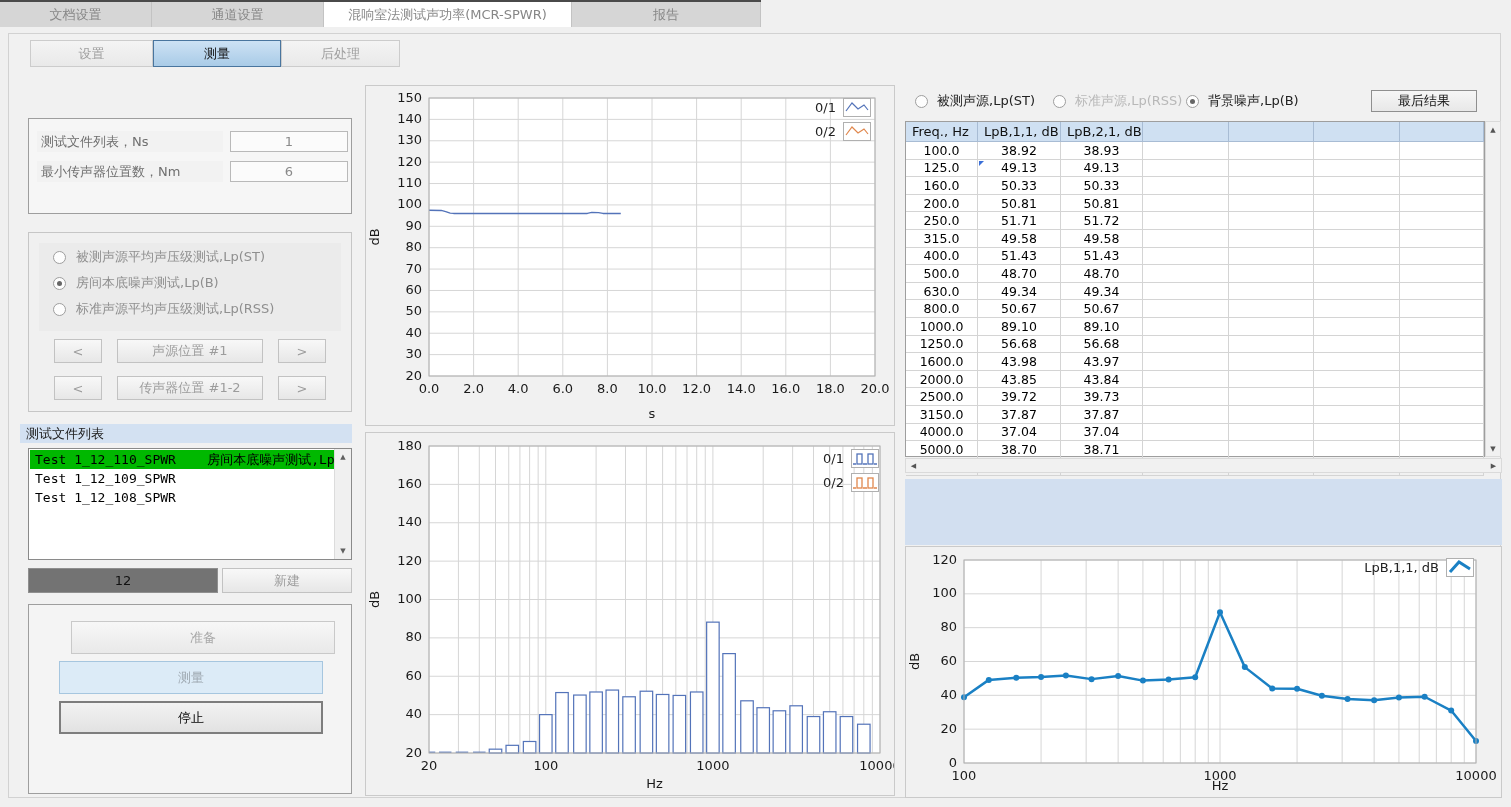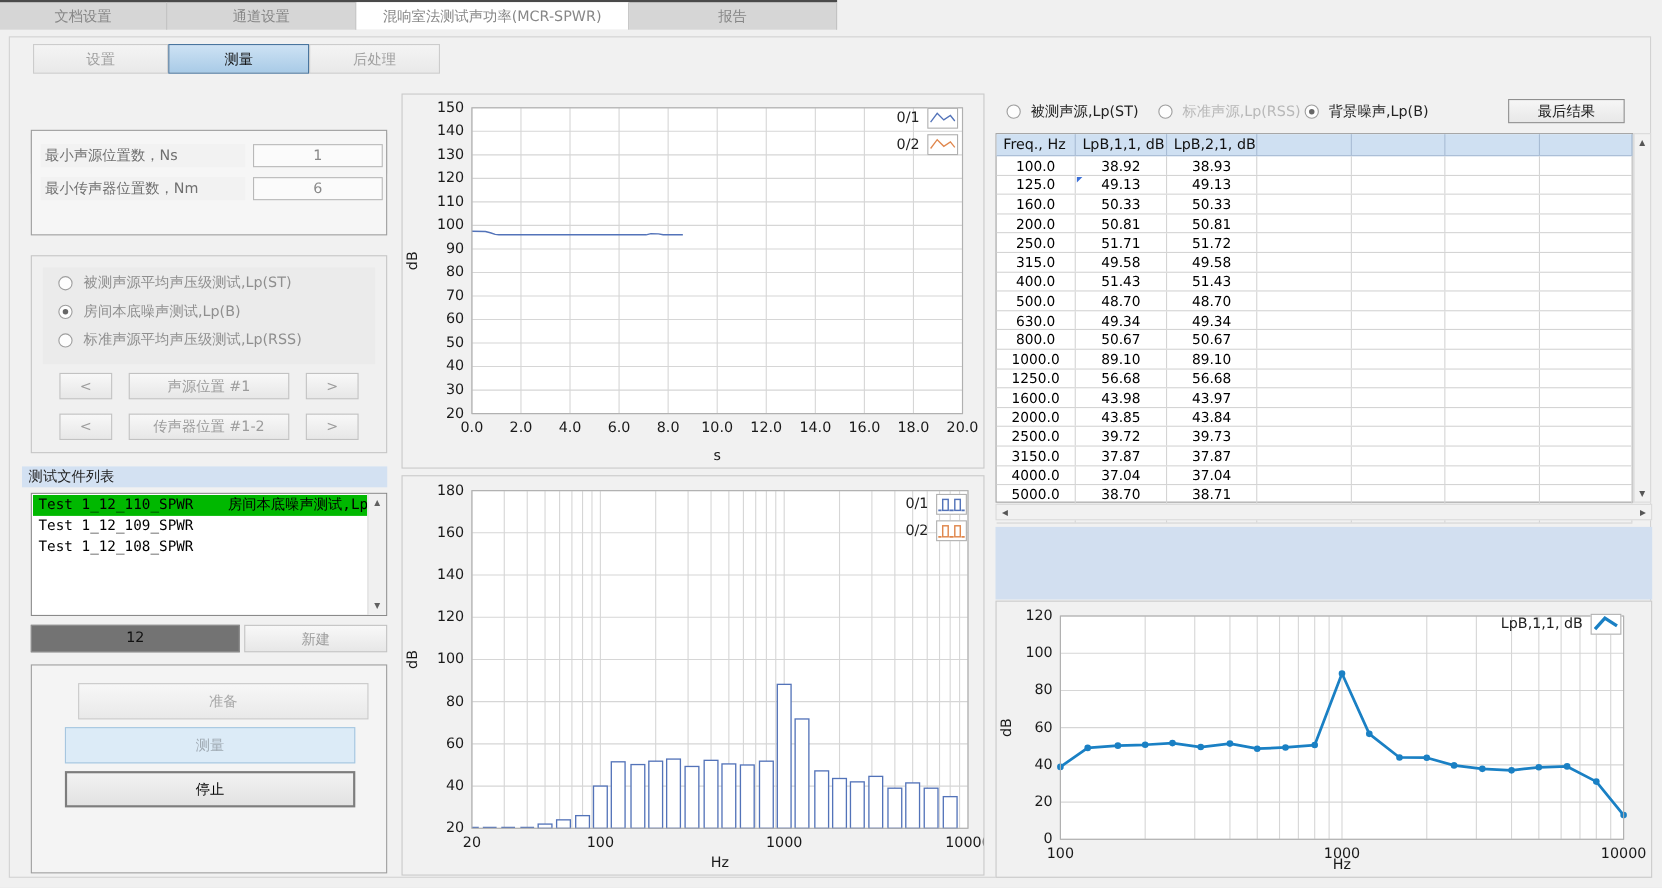--- a/index.html
+++ b/index.html
@@ -129,21 +129,21 @@
       <div class="subtab">后处理</div>
     </div>
 
   <div class="mode-box">
     <span class="mode-text">正式的测量</span>
     <span class="mode-arrow">∨</span>
   </div>
 
   <div class="params-box">
     <div class="param-row" style="top:12px;width:308px">
-      <span class="param-label">最小声源位置数，Ns</span>
+      <span class="param-label">测试文件列表，Ns</span>
       <span class="param-field">1</span>
     </div>
     <div class="param-row" style="top:42px;width:308px">
       <span class="param-label">最小传声器位置数，Nm</span>
       <span class="param-field">6</span>
     </div>
   </div>
 
   <div class="radio-box">
     <div class="radio-inner" id="test-type-radios">

